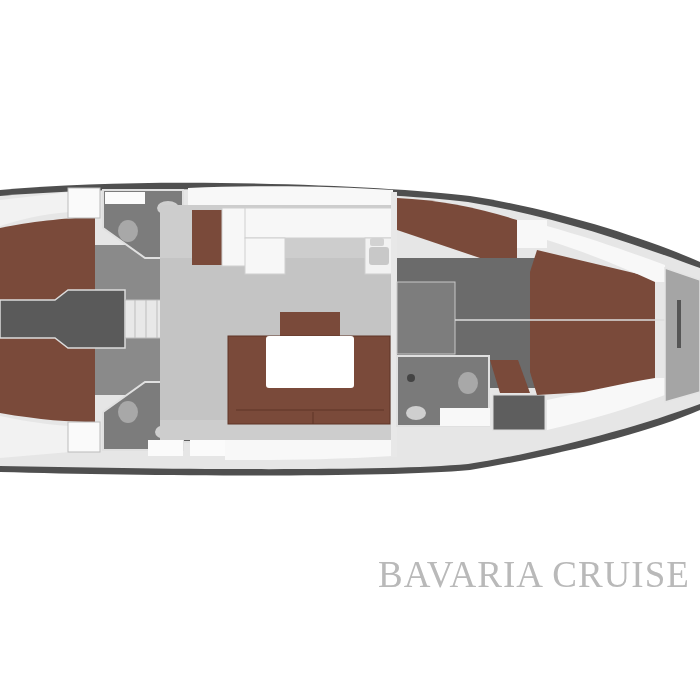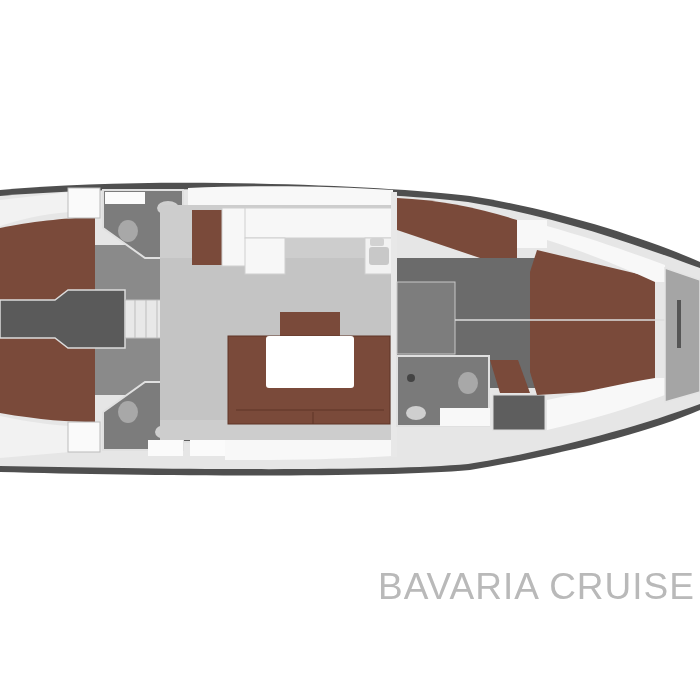--- a/index.html
+++ b/index.html
@@ -1,18 +1,18 @@
 <!DOCTYPE html>
 <html><head>
 <meta charset="utf-8">
 <style>
   html,body{margin:0;padding:0;background:#ffffff;}
   body{width:700px;height:700px;overflow:hidden;position:relative;font-family:"Liberation Sans",sans-serif;}
   .plan{position:absolute;left:0;top:0;width:700px;height:700px;}
-  .brand{position:absolute;left:378px;top:566px;font-family:Liberation Sans, sans-serif;font-size:37px;color:#b9b9b9;letter-spacing:1px;white-space:nowrap;}
+  .brand{position:absolute;left:378px;top:553px;font-family:Liberation Serif, serif;font-size:37px;color:#b9b9b9;letter-spacing:1px;white-space:nowrap;}
 </style>
 </head>
 <body>
 
 <svg class="plan" viewBox="0 0 700 700" xmlns="http://www.w3.org/2000/svg">
   <defs>
     <linearGradient id="hullg" x1="0" y1="0" x2="0" y2="1">
       <stop offset="0" stop-color="#9a9a9a"></stop>
       <stop offset="0.5" stop-color="#5e5e5e"></stop>
       <stop offset="1" stop-color="#9a9a9a"></stop>

